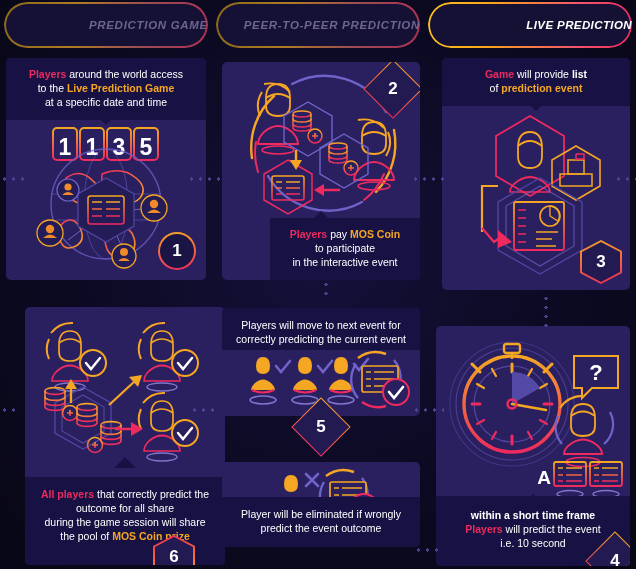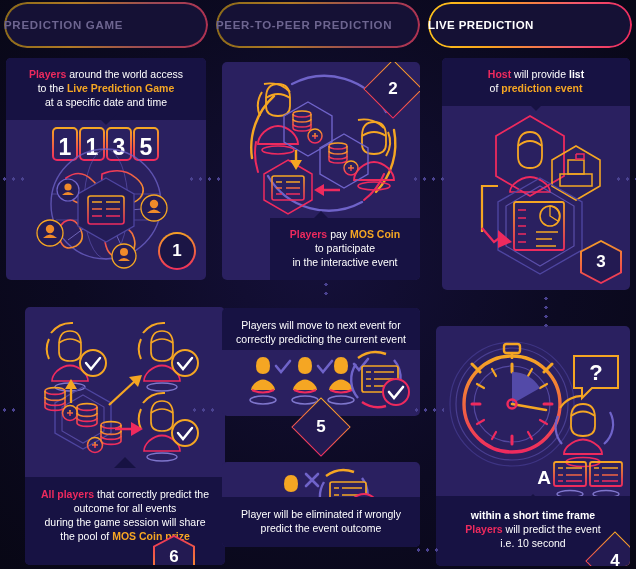--- a/index.html
+++ b/index.html
@@ -19,22 +19,22 @@
       radial-gradient(circle at 30% 62%, rgba(255,255,255,.04) 0 1px, transparent 1px),
       radial-gradient(circle at 88% 78%, rgba(255,255,255,.045) 0 1px, transparent 1px),
       radial-gradient(circle at 60% 92%, rgba(255,255,255,.035) 0 1px, transparent 1px),
       radial-gradient(ellipse at 50% 45%, #15103a 0%, #0c0a22 55%, #080715 100%);
   }
 
   
   .tabs { position:absolute; top:2px; left:0; width:636px; height:46px; display:flex; gap:8px; padding:0 4px; }
   .tab {
     flex:1; position:relative; border-radius:23px;
-    display:flex; align-items:center; justify-content:flex-start;
-    cursor:pointer; background:#151135;
+    display:flex; align-items:center; justify-content:flex-end;
+    cursor:pointer; background:#151135;font-style:italic;
   }
   .tab::before {
     content:""; position:absolute; inset:0; border-radius:23px; padding:1.6px;
     background: linear-gradient(100deg, #8a6a18 0%, #b07a25 35%, #9c4a55 70%, #b03050 100%);
     -webkit-mask: linear-gradient(#000 0 0) content-box, linear-gradient(#000 0 0);
     -webkit-mask-composite: xor; mask-composite: exclude;
   }
   .tab.active::before {
     padding:2.2px;
     background: linear-gradient(95deg, #fcc21b 0%, #f9a61c 30%, #f2576d 72%, #ee2a5e 100%);
@@ -286,21 +286,21 @@
       </div>
       <div class="badge b-diamond" style="right:6px;top:6px;">
         <div class="shape"></div>
         <span class="num">2</span>
       </div>
     </div>
 
     <div class="card" style="left:442px;top:0px;width:188px;height:232px;">
       <div class="cap">
         <div>
-          <span class="hi-pink">Host</span><span> will provide </span><span class="hi-white">list</span>
+          <span class="hi-pink">Game</span><span> will provide </span><span class="hi-white">list</span>
         </div>
         <div>
           <span>of </span><span class="hi-gold">prediction event</span>
         </div>
       </div>
       <div class="notch" style="top:42px;"></div>
 
       <div class="art" style="top:44px;height:188px;">
         <svg width="188" height="188" viewBox="0 0 188 188">
           <defs>
@@ -418,21 +418,21 @@
           <path d="M90 122 L108 122" stroke="#ee2a5e" stroke-width="2.3" fill="none"></path>
           <path d="M106 115 L118 122 L106 129 Z" fill="#ee2a5e"></path>
         </svg>
       </div>
       <div class="notch up" style="top:150px;"></div>
       <div class="cap bot" style="position:absolute;bottom:0;left:0;right:0;padding:10px 6px 22px;">
         <div>
           <span class="hi-pink">All players</span><span> that correctly predict the</span>
         </div>
         <div>
-          <span>outcome for all events</span>
+          <span>outcome for all share</span>
         </div>
         <div>
           <span>during the game session will share</span>
         </div>
         <div>
           <span>the pool of </span><span class="hi-gold">MOS Coin prize</span>
         </div>
       </div>
       <div class="badge b-hex rev" style="right:30px;bottom:-14px;">
         <div class="shape"></div>

